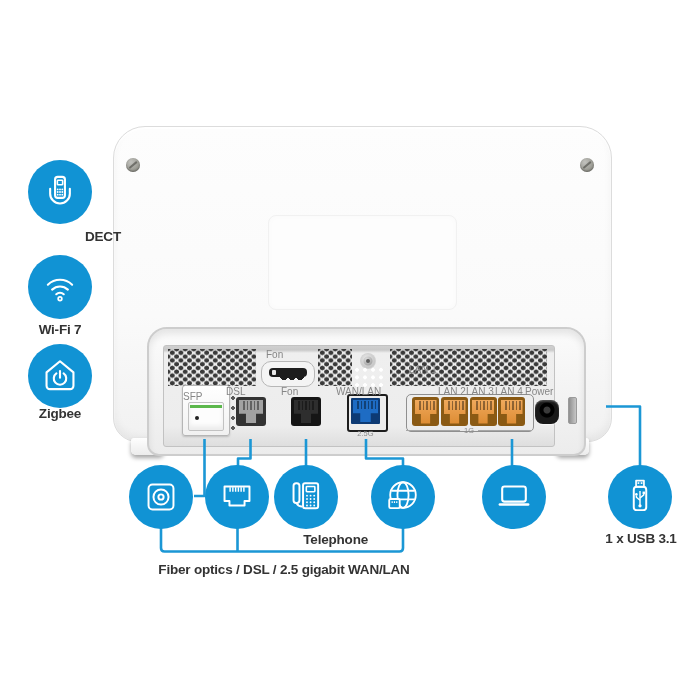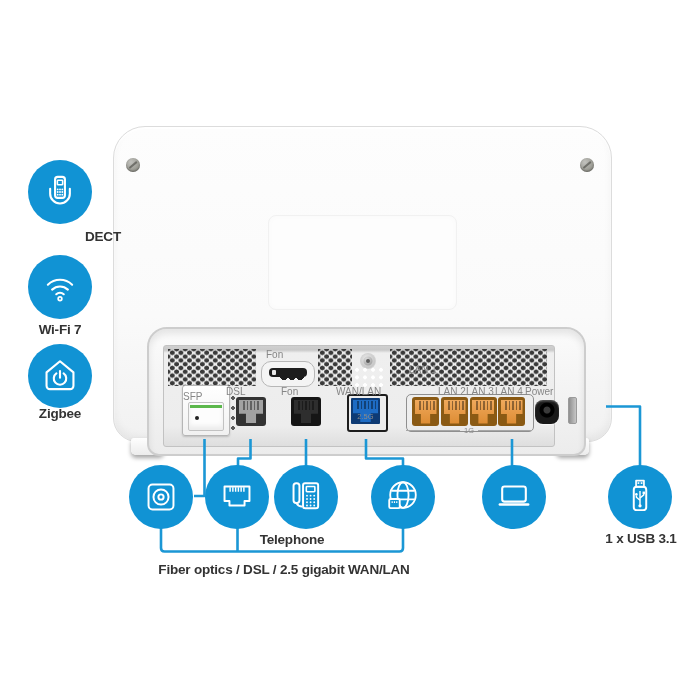--- a/index.html
+++ b/index.html
@@ -141,21 +141,21 @@
   <div class="rj" style="left:291px;top:397px;width:30px;height:29px;background:#151515;">
     <div class="inner" style="background:#2e2e2e;"></div>
   </div>
 
   <div class="plabel" style="left:336px;top:386px;width:60px;">WAN/LAN</div>
   <div class="wan-frame">
     <div class="rj" style="left:2px;top:2px;width:29px;height:26px;background:#0d3a74;border-radius:1px;">
       <div class="inner" style="inset:2px;background:#1e6cc4;"></div>
     </div>
   </div>
-  <div class="speed" style="left:347px;top:412px;width:37px;">2.5G</div>
+  <div class="speed" style="left:347px;top:429px;width:37px;">2.5G</div>
 
   <div class="lan-frame"></div>
   <div class="plabel" style="left:409px;top:364px;width:33px;">LAN 1</div>
   <div class="plabel" style="left:438px;top:386px;width:33px;">LAN 2</div>
   <div class="plabel" style="left:466px;top:386px;width:33px;">LAN 3</div>
   <div class="plabel" style="left:495px;top:386px;width:33px;">LAN 4</div>
   <div class="rj" style="left:412px;top:397px;width:27px;height:29px;background:#8a5a14;">
     <div class="inner" style="inset:2.5px;background:linear-gradient(#f0a95c,#dd8c33);"></div>
     </div>
   <div class="rj" style="left:441px;top:397px;width:27px;height:29px;background:#8a5a14;">
@@ -270,21 +270,21 @@
           <circle cx="44.5" cy="35" r="1.4"></circle>
         <circle cx="33.5" cy="40" r="1.4"></circle>
           <circle cx="39" cy="40" r="1.4"></circle>
           <circle cx="44.5" cy="40" r="1.4"></circle>
         <circle cx="33.5" cy="45" r="1.4"></circle>
           <circle cx="39" cy="45" r="1.4"></circle>
           <circle cx="44.5" cy="45" r="1.4"></circle>
       </g>
     </svg>
   </div>
-  <div class="feat-label" style="left:232px;top:532px;width:120px;">Telephone</div>
+  <div class="feat-label" style="left:248px;top:532px;width:120px;text-align:right;">Telephone</div>
 
   <div class="badge" style="left:371px;top:465px;">
     <svg viewBox="0 0 64 64">
       <g fill="none" stroke="#fff" stroke-width="2.8">
         <circle cx="32" cy="29" r="19.5"></circle>
         <ellipse cx="32" cy="29" rx="8.5" ry="19.5"></ellipse>
         <path d="M14.5 22.5 h35 M14.5 35.5 h35"></path>
       </g>
       <rect x="11" y="35" width="16" height="14" rx="2" fill="#1193d4" stroke="#fff" stroke-width="2.8"></rect>
       <path d="M15.5 38.5 v2.5 M19 38.5 v2.5 M22.5 38.5 v2.5" stroke="#fff" stroke-width="1.8" fill="none"></path>

